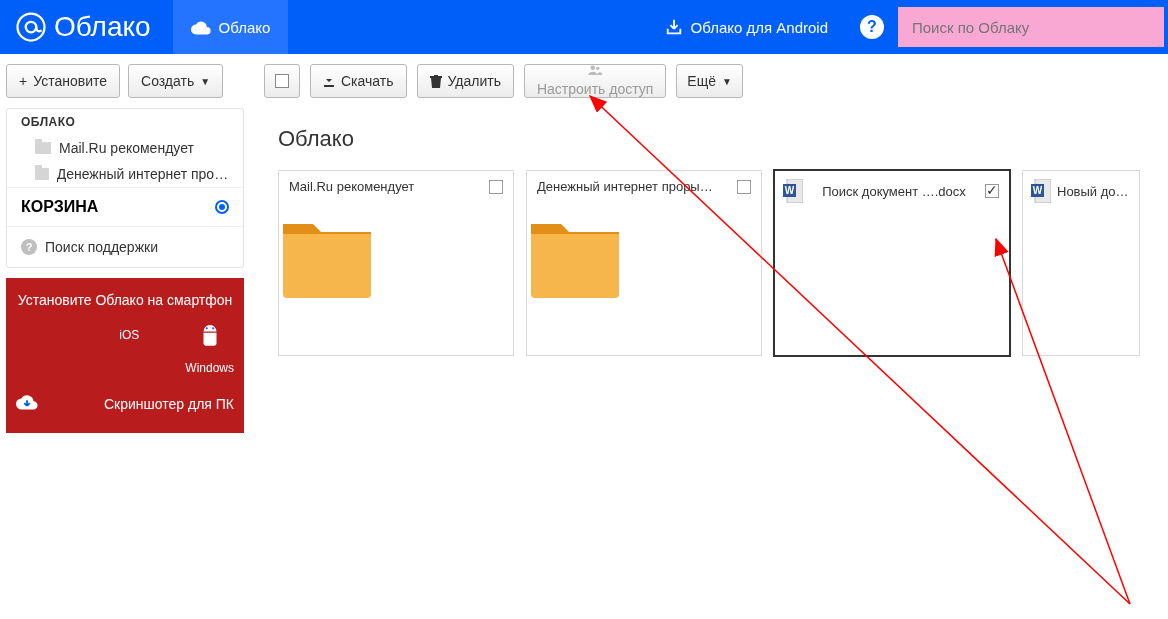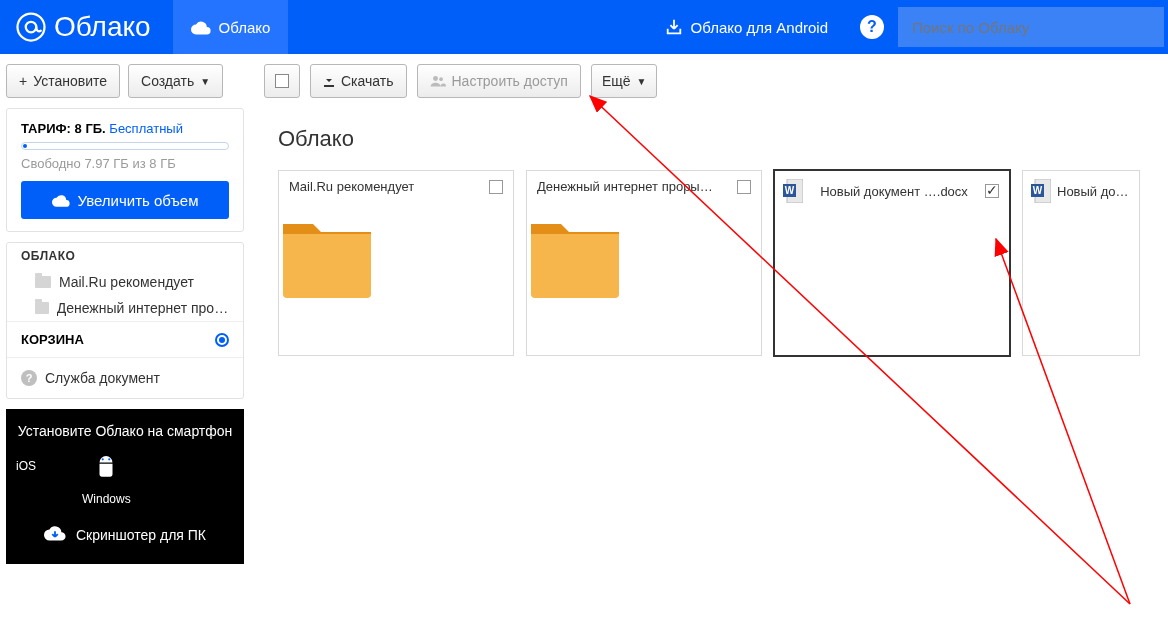--- a/index.html
+++ b/index.html
@@ -8,21 +8,21 @@
   
   .header { height: 54px; background: #005ff9; display: flex; align-items: stretch; color: #fff; }
   .logo { display: flex; align-items: center; padding: 0 22px 0 16px; font-size: 28px; font-weight: 300; }
   .logo-at { width: 30px; height: 30px; margin-right: 8px; }
   .nav { display: flex; }
   .nav-item { display: flex; align-items: center; padding: 0 18px; font-size: 15px; gap: 8px; cursor: pointer; }
   .nav-item.active { background: #2574ff; }
   .nav-right { margin-left: auto; display: flex; align-items: center; }
   .help-circle { width: 24px; height: 24px; border-radius: 50%; background: #fff; color: #005ff9; font-weight: bold; display: flex; align-items: center; justify-content: center; font-size: 16px; margin: 0 14px; }
   .search { flex: 0 0 270px; height: 100%; display: flex; align-items: center; padding-right: 4px; }
-  .search input { width: 100%; height: 40px; border: none; padding: 0 14px; font-size: 15px; background: #3b82f6; }
+  .search input { width: 100%; height: 40px; border: none; padding: 0 14px; font-size: 15px; background: #f9a8d4; }
 
   
   .body { display: flex; height: calc(619px - 54px); }
   .sidebar { width: 250px; flex: 0 0 250px; padding: 10px 6px 0 6px; }
   .main { flex: 1; padding: 10px 12px 0 14px; position: relative; }
 
   
   .sb-row { display: flex; gap: 8px; margin-bottom: 10px; }
   .btn { height: 34px; border: 1px solid #b7b7b7; background: linear-gradient(#fff,#ececec); border-radius: 3px; font-size: 14px; display: inline-flex; align-items: center; padding: 0 12px; gap: 6px; cursor: pointer; color: #333; }
   .btn.small { padding: 0 10px; }
@@ -31,39 +31,39 @@
   .tariff-line { margin-bottom: 6px; }
   .link { color: #005ff9; }
   .progress { height: 8px; border: 1px solid #c7d4e8; border-radius: 4px; margin-bottom: 6px; position: relative; background: #fff; }
   .progress::after { content:""; position:absolute; left:1px; top:1px; bottom:1px; width:4px; background:#005ff9; border-radius:3px;}
   .muted { color: #9a9a9a; font-size: 13px; }
   .btn-primary { width: 100%; height: 38px; background: #005ff9; color: #fff; border: none; border-radius: 3px; font-size: 15px; display: flex; align-items: center; justify-content: center; gap: 8px; cursor: pointer; margin-top: 10px; }
   .sb-heading { font-size: 12px; letter-spacing: .5px; color: #333; font-weight: bold; padding: 6px 14px; }
   .tree-item { display: flex; align-items: center; gap: 8px; padding: 5px 14px 5px 28px; font-size: 14px; color: #333; cursor: pointer; }
   .tree-icon { width: 16px; height: 12px; background: #d5d5d5; border-radius: 1px; position: relative; }
   .tree-icon::before{content:"";position:absolute;top:-3px;left:0;width:7px;height:3px;background:#d5d5d5;border-radius:1px 1px 0 0;}
-  .trash-row { display:flex; align-items:center; justify-content:space-between; padding:10px 14px; font-size:13px; font-weight:bold;}
+  .trash-row { display:flex; align-items:center; justify-content:space-between; padding:10px 14px; font-size:16px; font-weight:bold;}
   .radio-dot { width:14px; height:14px; border:2px solid #005ff9; border-radius:50%; display:inline-flex; align-items:center; justify-content:center;}
   .radio-dot::after{content:"";width:6px;height:6px;background:#005ff9;border-radius:50%;}
   .support { display:flex; align-items:center; gap:8px; padding:12px 14px; font-size:14px; color:#333; cursor:pointer;}
   .q-circle { width:16px;height:16px;border-radius:50%;background:#bfbfbf;color:#fff;font-size:11px;display:flex;align-items:center;justify-content:center;font-weight:bold;}
 
-  .promo { background:#000000; color:#fff; padding:14px 10px 18px; }
+  .promo { background:#b91c1c; color:#fff; padding:14px 10px 18px; }
   .promo-title { font-size:14px; text-align:center; margin-bottom:16px; }
-  .promo-os { display:flex; justify-content:flex-start; gap:46px; margin-bottom:18px;}
+  .promo-os { display:flex; justify-content:flex-end; gap:46px; margin-bottom:18px;}
   .promo-os div { text-align:center; font-size:12px;}
   .promo-os .ic { font-size:28px; display:block; margin-bottom:4px;}
-  .promo-shot { display:flex; align-items:center; justify-content:center; gap:10px; font-size:14px;}
+  .promo-shot { display:flex; align-items:center; justify-content:space-between; gap:10px; font-size:14px;}
   .shot-ic{width:22px;height:22px;}
 
   
   .toolbar { display:flex; gap:10px; align-items:center; }
   .chk-btn { width:36px; height:34px; border:1px solid #b7b7b7; background:linear-gradient(#fff,#ececec); border-radius:3px; display:flex; align-items:center; justify-content:center;}
   .chk-sq{width:14px;height:14px;border:1px solid #888;background:#fff;}
-  .btn.disabled{ color:#9a9a9a; }
+  .btn.disabled{ color:#9a9a9a;flex-direction:column; }
 
   
   .section-title { font-size:22px; color:#333; margin:28px 0 18px 14px; }
 
   
   .grid { display:flex; gap:12px; padding-left:14px; }
   .tile { width:236px; height:186px; border:1px solid #d9d9d9; background:#fff; position:relative; cursor:pointer;}
   .tile.selected{ border:1px solid #333; box-shadow:0 0 0 1px #333;}
   .tile.cut{ width:118px; }
   .tile-head { display:flex; align-items:center; justify-content:space-between; padding:8px 10px 0 10px; font-size:13px; color:#333; gap:6px;}
@@ -122,54 +122,40 @@
       <button class="btn">
           <span>+</span>
           <span>Установите</span>
         </button>
       <button class="btn">
           <span>Создать</span>
           <span class="caret">▼</span>
         </button>
     </div>
 
-    <div class="card">
-      <div class="tariff-line">
-        <b>ТАРИФ: 8 ГБ.</b>
-        <span class="link">Бесплатный</span>
-      </div>
-      <div class="progress"></div>
-      <div class="muted">Свободно 7.97 ГБ из 8 ГБ</div>
-      <button class="btn-primary">
-        <svg width="18" height="14" viewBox="0 0 24 18">
-            <path fill="#fff" d="M19 18H6a6 6 0 010-12 7 7 0 0113 3 4.5 4.5 0 010 9z"></path>
-          </svg>
-        <span>Увеличить объем</span>
-      </button>
-    </div>
 
     <div class="card" style="padding:0;">
       <div class="sb-heading">ОБЛАКО</div>
       <div class="tree-item">
           <span class="tree-icon"></span>
           <span>Mail.Ru рекомендует</span>
         </div>
       <div class="tree-item">
           <span class="tree-icon"></span>
           <span style="white-space:nowrap;overflow:hidden;text-overflow:ellipsis;">Денежный интернет прорыв …</span>
         </div>
       <hr class="sep">
       <div class="trash-row">
         <span>КОРЗИНА</span>
         <span class="radio-dot"></span>
       </div>
       <hr class="sep">
       <div class="support">
         <span class="q-circle">?</span>
-        <span>Служба документ</span>
+        <span>Поиск поддержки</span>
       </div>
     </div>
 
     <div class="promo">
       <div class="promo-title">Установите Облако на смартфон</div>
       <div class="promo-os">
         <div><span class="ic"></span><span>iOS</span></div>
         <div>
           <span class="ic"><svg width="26" height="26" viewBox="0 0 24 24">
                 <path fill="#fff" d="M6 8h12v10a2 2 0 01-2 2H8a2 2 0 01-2-2zM6 7a6 6 0 0112 0zM4 9v7m16-7v7M8 3L6 1m10 2l2-2"></path>
@@ -193,20 +179,26 @@
     <div class="toolbar">
       <div class="chk-btn">
           <span class="chk-sq"></span>
         </div>
       <button class="btn">
         <svg width="12" height="12" viewBox="0 0 12 12">
             <path fill="#333" d="M6 0v7M3 4l3 3 3-3M1 10h10v2H1z"></path>
           </svg>
         <span>Скачать</span>
       </button>
+      <button class="btn">
+        <svg width="12" height="13" viewBox="0 0 12 13">
+            <path fill="#333" d="M1 3h10l-1 10H2zM0 1h12v2H0zM4 0h4v1H4z"></path>
+          </svg>
+        <span>Удалить</span>
+      </button>
       <button class="btn disabled">
         <svg width="16" height="12" viewBox="0 0 26 18">
             <circle cx="9" cy="5" r="4" fill="#bbb"></circle>
             <circle cx="18" cy="6" r="3" fill="#bbb"></circle>
             <path fill="#bbb" d="M1 18c0-4 4-6 8-6s8 2 8 6zM17 18c0-3 2-5 5-5s4 2 4 5z"></path>
           </svg>
         <span>Настроить доступ</span>
       </button>
       <button class="btn small">
           <span>Ещё</span>
@@ -240,21 +232,21 @@
           </svg>
       </div>
 
       <div class="tile selected tile-word">
         <div class="tile-head">
           <svg class="word-ic" viewBox="0 0 20 24">
               <rect x="4" y="0" width="16" height="24" fill="#e8e8e8" stroke="#bbb"></rect>
               <rect x="0" y="5" width="13" height="13" fill="#2b579a"></rect>
               <text x="6.5" y="15" text-anchor="middle" fill="#fff" font-size="10" font-family="Arial" font-weight="bold">W</text>
             </svg>
-          <span class="tile-name">Новый документ ….docx</span>
+          <span class="tile-name">Поиск документ ….docx</span>
           <span class="tile-chk checked"></span>
         </div>
         <div class="tile-body"></div>
       </div>
 
       <div class="tile cut tile-word">
         <div class="tile-head">
           <svg class="word-ic" viewBox="0 0 20 24">
               <rect x="4" y="0" width="16" height="24" fill="#e8e8e8" stroke="#bbb"></rect>
               <rect x="0" y="5" width="13" height="13" fill="#2b579a"></rect>

